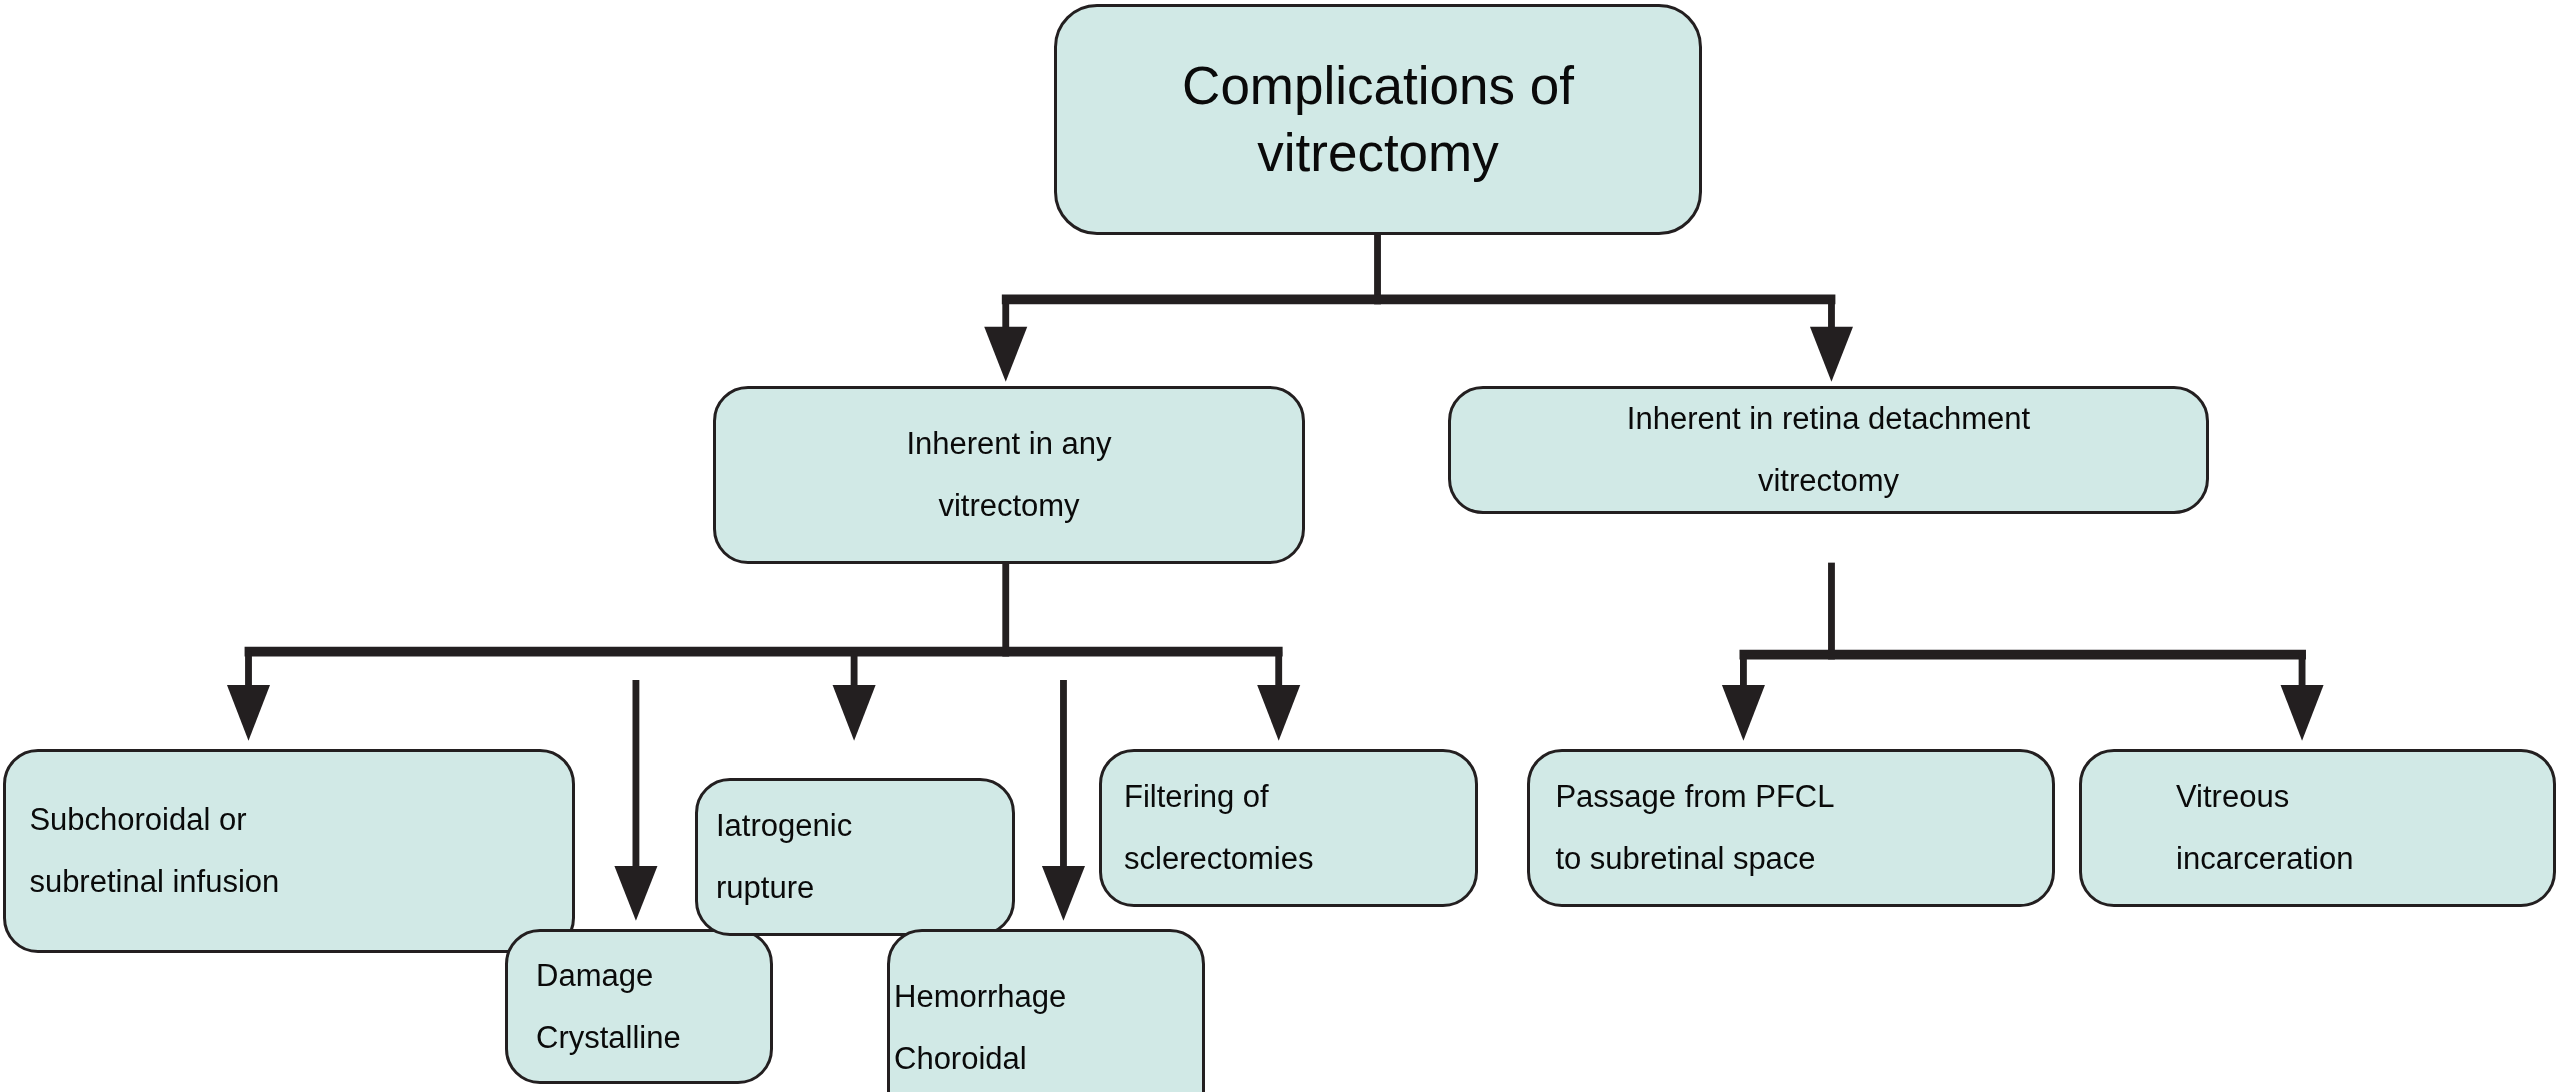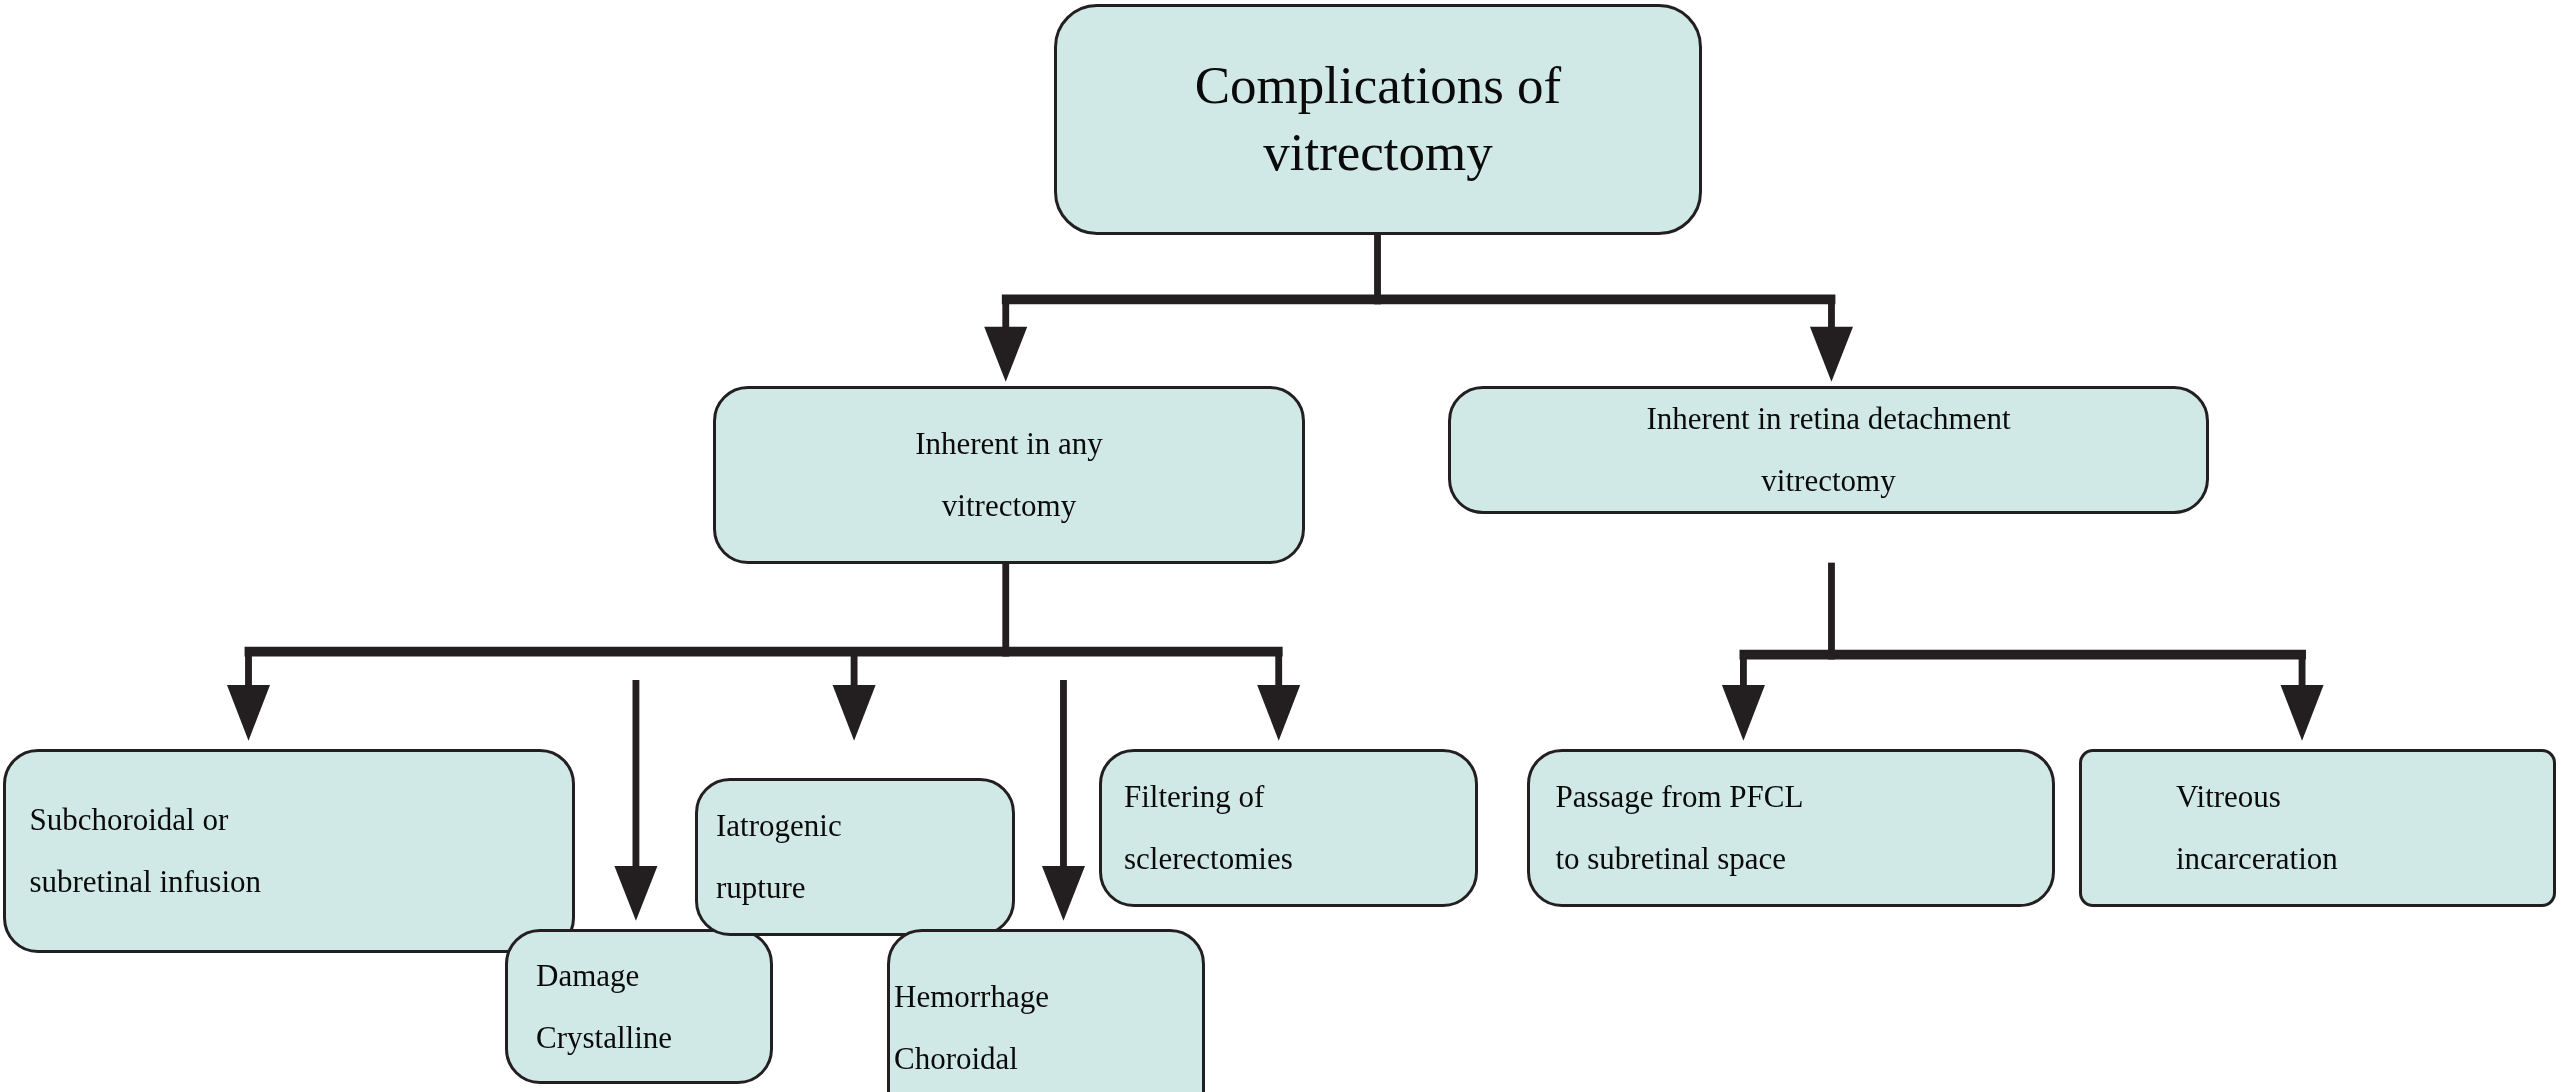--- a/index.html
+++ b/index.html
@@ -5,21 +5,21 @@
   :root{
     --box-fill:#d1e9e6;
     --box-border:#231f20;
     --line-color:#231f20;
     --text-color:#0a0a0a;
     --background:#ffffff;
   }
   html,body{margin:0;padding:0;background:var(--background);}
   .canvas{
     position:relative;width:2576px;height:1093px;background:var(--background);
-    font-family:Liberation Serif, serif;color:var(--text-color);
+    font-family:Liberation Sans, sans-serif;color:var(--text-color);
     overflow:hidden;
   }
   svg.connectors{position:absolute;left:0;top:0;width:2576px;height:1093px;}
   .connectors line.v{stroke:var(--line-color);stroke-width:7;}
   .connectors line.h{stroke:var(--line-color);stroke-width:10;}
   .connectors polygon{fill:var(--line-color);stroke:none;}
   .box{
     position:absolute;box-sizing:border-box;
     background:var(--box-fill);
     border:3.9px solid var(--box-border);
@@ -30,21 +30,21 @@
   .box .line{white-space:nowrap;}
   .box.center{align-items:center;text-align:center;}
   .box.left{align-items:flex-start;text-align:left;}
   #node-root{left:1054px;top:3.9px;width:648px;height:231px;font-size:53px;line-height:67px;border-radius:43px;}
   #node-any{left:713px;top:386px;width:592px;height:178px;}
   #node-rd{left:1448px;top:386px;width:761px;height:128px;}
   #node-subchoroidal{left:2.9px;top:749px;width:572px;height:204px;padding-left:23.5px;}
   #node-iatrogenic{left:695px;top:749px;width:320px;height:158px;padding-left:18px;margin-top:29px;}
   #node-filtering{left:1099px;top:749px;width:379px;height:158px;padding-left:22px;}
   #node-passage{left:1527px;top:749px;width:528px;height:158px;padding-left:25.4px;}
-  #node-vitreous{left:2079px;top:749px;width:477px;height:158px;padding-left:94px;border-radius:14px;}
+  #node-vitreous{left:2079px;top:749px;width:477px;height:158px;padding-left:94px;}
   #node-damage{left:505px;top:929px;width:268px;height:155px;padding-left:28px;}
   #node-hemorrhage{left:887px;top:929px;width:318px;height:198px;padding-left:4px;}
 </style>
 </head>
 <body>
 
 <div class="canvas">
 
   <svg class="connectors" viewBox="0 0 2633 1117" xmlns="http://www.w3.org/2000/svg">
 

